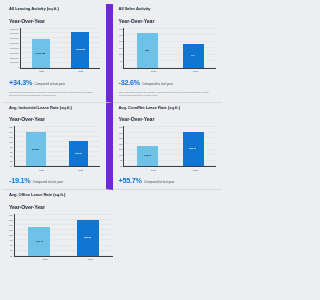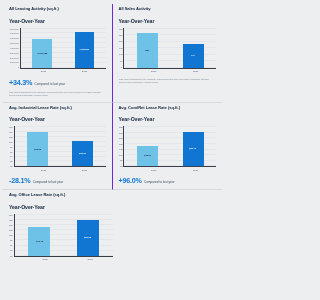--- a/index.html
+++ b/index.html
@@ -18,21 +18,21 @@
     display: flex;
     flex-wrap: wrap;
   }
   .card {
     width: 50%;
     padding: 3px 6px 4px 6px;
     background: #eceef0;
     border-bottom: 1px solid #d6d9dd;
     position: relative;
   }
-  .card.left { border-right: 1px solid #6d28d9; }
+  .card.left { border-right: 7px solid #6d28d9; }
   .card-title {
     font-size: 4.1px;
     font-weight: bold;
     color: #14243a;
     letter-spacing: -0.05px;
     margin-bottom: 6px;
     line-height: 1.1;
   }
   .card-sub {
     font-size: 5.2px;
@@ -218,20 +218,24 @@
             </div>
             <div class="bar b2" style="height: 58%; background: rgb(17, 118, 209);">
               <span class="bar-label">174</span>
             </div>
           </div>
       </div>
       <div class="xaxis">
           <div class="xlab">2020</div>
           <div class="xlab">2021</div>
         </div>
+      <div class="delta-row">
+        <span class="delta" style="color: rgb(17, 118, 209);">-32.6%</span>
+        <span class="delta-note">Compared to last year</span>
+      </div>
       <div class="footnote">This chart summarizes total industrial, commercial/retail and office sales transacted through TorontoMLS regardless of pricing terms.</div>
     </div>
 
     <div class="card left">
       <div class="card-title">Avg. Industrial Lease Rate (sq.ft.)</div>
       <div class="card-sub">Year-Over-Year</div>
       <div class="chart-wrap">
         <div class="yaxis">
             <div class="ytick">$16</div>
             <div class="ytick">$14</div>
@@ -261,21 +265,21 @@
             <div class="bar b2" style="height: 64.4375%; background: rgb(17, 118, 209);">
               <span class="bar-label">$10.31</span>
             </div>
           </div>
       </div>
       <div class="xaxis">
           <div class="xlab">2020</div>
           <div class="xlab">2021</div>
         </div>
       <div class="delta-row">
-        <span class="delta" style="color: rgb(17, 118, 209);">-28.1%</span>
+        <span class="delta" style="color: rgb(17, 118, 209);">-19.1%</span>
         <span class="delta-note">Compared to last year</span>
       </div>
     </div>
 
     <div class="card">
       <div class="card-title">Avg. Com/Ret Lease Rate (sq.ft.)</div>
       <div class="card-sub">Year-Over-Year</div>
       <div class="chart-wrap">
         <div class="yaxis">
             <div class="ytick">$35</div>
@@ -304,21 +308,21 @@
             <div class="bar b2" style="height: 86.9429%; background: rgb(17, 118, 209);">
               <span class="bar-label">$30.43</span>
             </div>
           </div>
       </div>
       <div class="xaxis">
           <div class="xlab">2020</div>
           <div class="xlab">2021</div>
         </div>
       <div class="delta-row">
-        <span class="delta" style="color: rgb(17, 118, 209);">+96.0%</span>
+        <span class="delta" style="color: rgb(17, 118, 209);">+55.7%</span>
         <span class="delta-note">Compared to last year</span>
       </div>
     </div>
 
     <div class="card full">
       <div class="card-title">Avg. Office Lease Rate (sq.ft.)</div>
       <div class="card-sub">Year-Over-Year</div>
       <div class="chart-wrap" style="width:50%">
         <div class="yaxis">
             <div class="ytick">$24</div>

